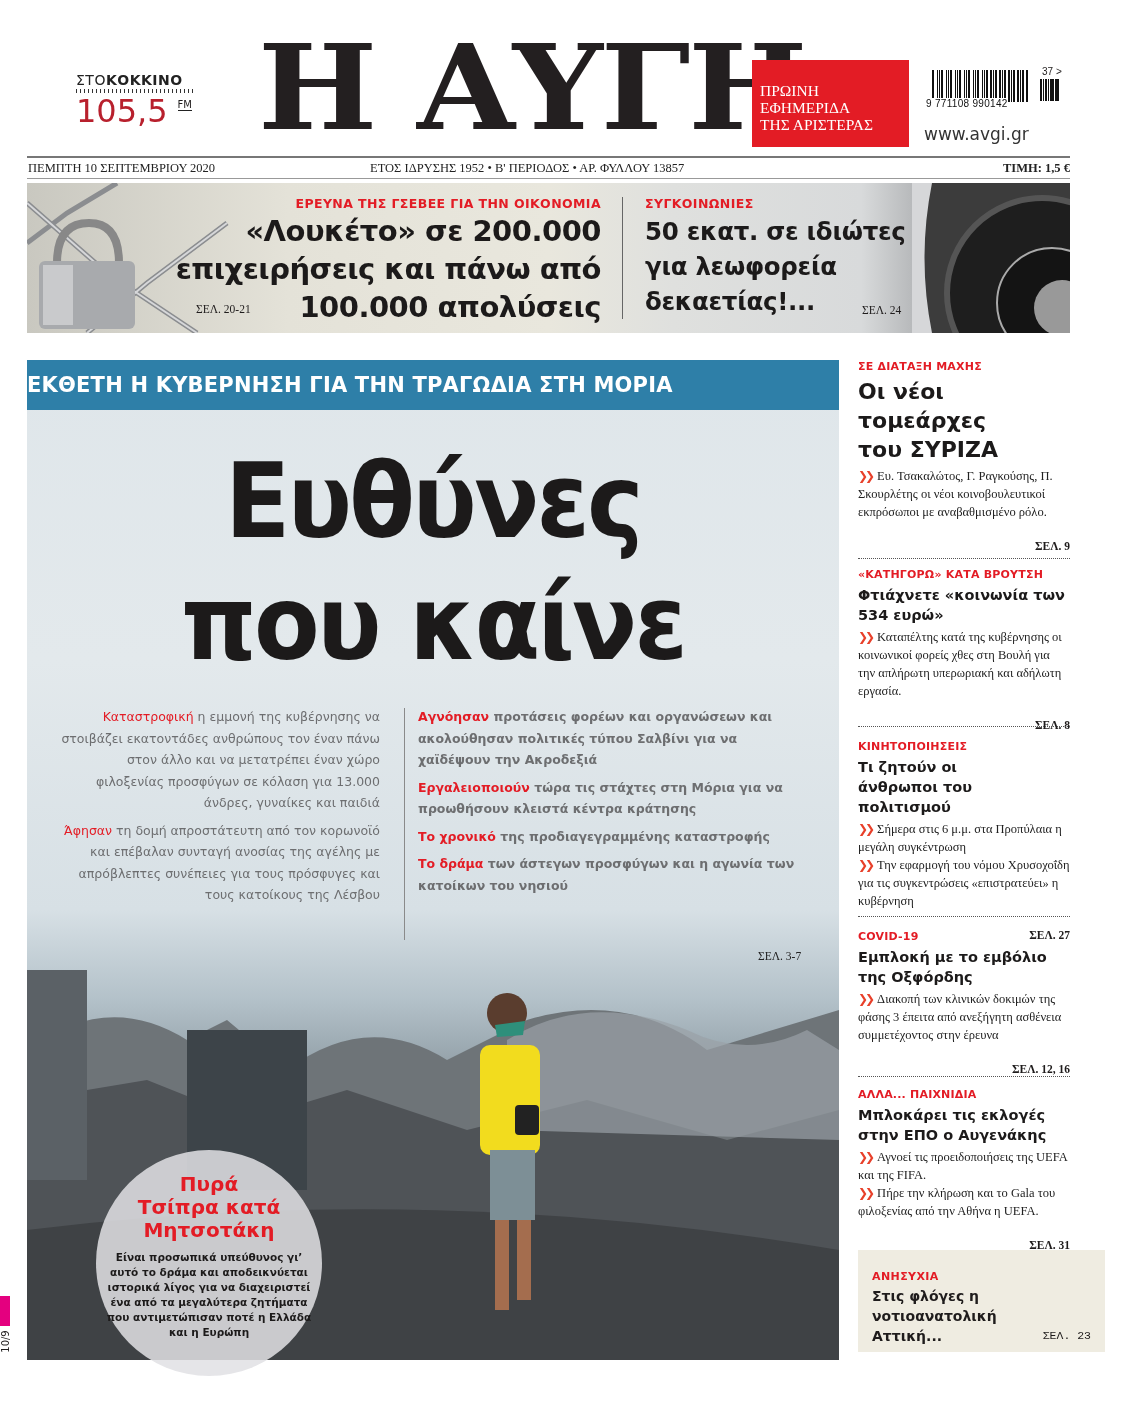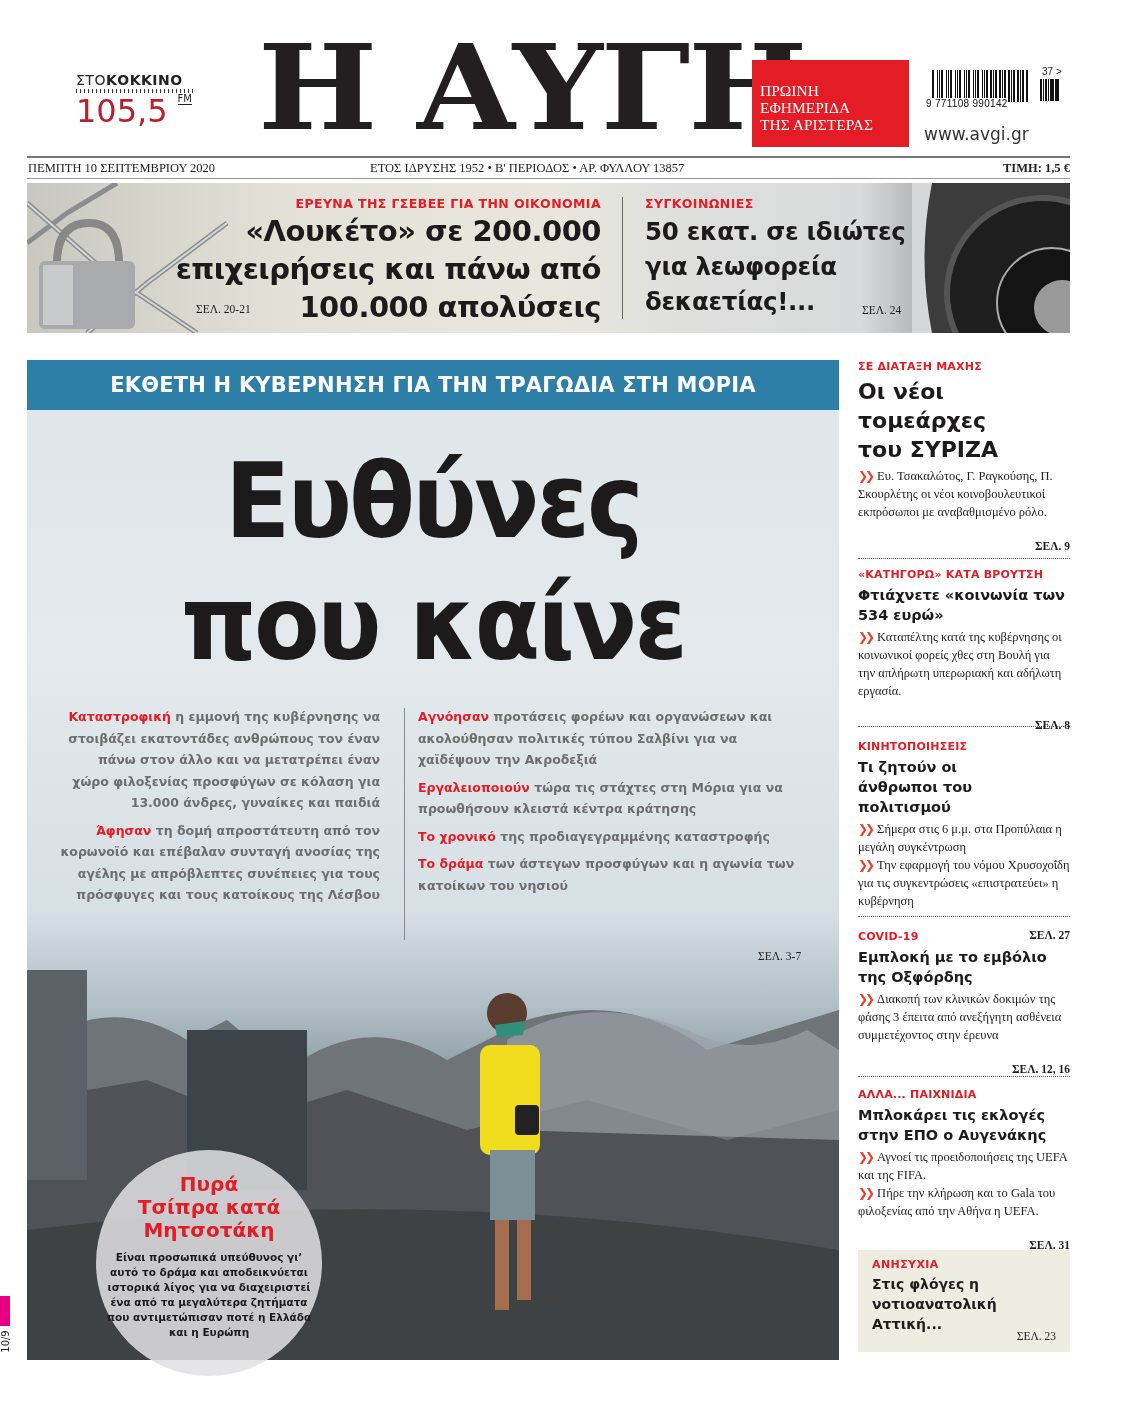--- a/index.html
+++ b/index.html
@@ -4,21 +4,21 @@
 <style>
 *{box-sizing:border-box;margin:0;padding:0}
 body{width:1142px;height:1417px;background:#fff;position:relative;overflow:hidden;font-family:"DejaVu Sans",sans-serif;color:#1f1c1c}
 .abs{position:absolute}
 
 .radio{left:76px;top:72px;width:120px}
 .radio .brand{font-family:"DejaVu Sans",sans-serif;font-size:14px;letter-spacing:0.5px;color:#222}
 .radio .brand b{font-weight:bold}
 .radio .ticks{height:4px;margin-top:1px;background:repeating-linear-gradient(90deg,#333 0 1px,transparent 1px 4px)}
 .radio .freq{font-family:"DejaVu Sans",sans-serif;font-size:32px;color:#b8202d;line-height:36px;display:inline-block}
-.radio .fm{display:inline-block;vertical-align:top;margin-left:10px;font-size:10px;border-bottom:1.5px solid #222;padding-bottom:0}
+.radio .fm{display:inline-block;vertical-align:top;margin-left:10px;font-size:10px;margin-top:6px;border-bottom:1.5px solid #222;padding-bottom:0}
 .logo{left:258px;top:34px;font-family:"DejaVu Serif",serif;font-weight:bold;font-size:118px;line-height:108px;letter-spacing:-2px;color:#231f20;transform:scaleX(1.07);transform-origin:left top}
 .redbox{left:752px;top:60px;width:157px;height:87px;background:#e31c25;color:#fff;font-family:"Liberation Serif",serif;font-size:15.5px;line-height:17px;padding:22px 0 12px 8px}
 .barcode{left:932px;top:70px;width:96px;height:32px;background:repeating-linear-gradient(90deg,#111 0 1.5px,#fff 1.5px 2.5px,#111 2.5px 3px,#fff 3px 4.5px)}
 .barcode2{left:1040px;top:79px;width:20px;height:22px;background:repeating-linear-gradient(90deg,#111 0 1.5px,#fff 1.5px 2.5px)}
 .barnum{left:926px;top:98px;font-size:10px;font-family:"Liberation Sans",sans-serif;color:#111;letter-spacing:0.3px;background:#fff}
 .barnum2{left:1042px;top:66px;font-size:10px;font-family:"Liberation Sans",sans-serif}
 .site{left:924px;top:124px;font-family:"DejaVu Sans",sans-serif;font-size:17px;color:#333}
 .rule1{left:27px;top:156px;width:1043px;height:2px;background:#777}
 .dateline{top:161px;font-family:"Liberation Serif",serif;font-size:12.5px;color:#222}
 .rule2{left:27px;top:178px;width:1043px;height:1px;background:#999}
@@ -30,23 +30,23 @@
 .b1-kicker{right:541px;top:196px}
 .b1-head{right:541px;top:212px;text-align:right;font-family:"DejaVu Sans",sans-serif;font-weight:bold;font-size:29px;line-height:38px;letter-spacing:-0.5px;color:#1c1a1a}
 .b1-page{left:196px;top:303px;font-family:"Liberation Serif",serif;font-size:11.5px}
 .bdiv{left:622px;top:197px;width:1px;height:122px;background:#666}
 .b2-kicker{left:645px;top:196px}
 .b2-head{left:645px;top:214px;font-family:"DejaVu Sans",sans-serif;font-weight:bold;font-size:24.5px;line-height:35px;letter-spacing:-0.3px;color:#1c1a1a;width:290px}
 .b2-page{left:862px;top:304px;font-family:"Liberation Serif",serif;font-size:11.5px}
 
 .photo{left:27px;top:360px;width:812px;height:1000px;overflow:hidden;
 background:linear-gradient(180deg,#dfe6ea 0%,#e3e9ec 30%,#d7e0e5 55%,#b3c1c9 64%,#8d9aa2 72%,#5f676d 82%,#4b4f52 100%)}
-.strap{left:27px;top:360px;width:812px;height:50px;background:#2e7fa8;color:#fff;text-align:center;font-family:"DejaVu Sans",sans-serif;font-weight:bold;font-size:21px;line-height:50px;letter-spacing:0.2px}
+.strap{left:27px;top:360px;width:812px;height:50px;background:#2e7fa8;color:#fff;text-align:left;font-family:"DejaVu Sans",sans-serif;font-weight:bold;font-size:21px;line-height:50px;letter-spacing:0.2px}
 .mainhead{left:27px;top:440px;width:812px;text-align:center;font-family:"DejaVu Sans",sans-serif;font-weight:bold;font-size:104px;line-height:122px;letter-spacing:-3px;color:#1c1a1a;transform:scaleX(0.92)}
-.colL{right:762px;top:706px;width:320px;text-align:right;font-family:"DejaVu Sans",sans-serif;font-weight:bold;font-size:12.5px;line-height:21.5px;color:#6d6e70}
+.colL{right:762px;top:706px;width:320px;text-align:right;font-family:"DejaVu Sans",sans-serif;font-weight:normal;font-size:12.5px;line-height:21.5px;color:#6d6e70}
 .colL p{margin-bottom:6px}
 .coldiv{left:404px;top:708px;width:1px;height:232px;background:#8a8a8a}
 .colR{left:418px;top:706px;width:390px;font-family:"DejaVu Sans",sans-serif;font-weight:bold;font-size:12.5px;line-height:21.5px;color:#6d6e70}
 .colR p{margin-bottom:6px}
 .red{color:#e31c25}
 .mainpage{left:758px;top:950px;font-family:"Liberation Serif",serif;font-size:11.5px;color:#222}
 .boy{left:455px;top:975px;width:110px;height:385px}
 .rubble{left:27px;top:930px;width:812px;height:430px}
 .circle{left:96px;top:1150px;width:226px;height:226px;border-radius:50%;background:rgba(225,225,228,0.86)}
 .circle-head{left:96px;top:1173px;width:226px;text-align:center;font-family:"DejaVu Sans",sans-serif;font-weight:bold;font-size:20px;line-height:23px;color:#e31c25}
@@ -56,21 +56,21 @@
 .sidedate{left:-6px;top:1336px;font-size:10px;transform:rotate(-90deg);font-family:"DejaVu Sans",sans-serif}
 
 .side{left:858px;width:212px}
 .side .kicker{font-size:11px;letter-spacing:0.2px}
 .side h2{font-family:"DejaVu Sans",sans-serif;font-weight:bold;color:#1c1a1a;margin-top:4px}
 .side .txt{font-family:"Liberation Serif",serif;font-size:12.5px;line-height:18px;color:#222;margin-top:3px}
 .side .txt b{font-weight:normal}
 .chev{color:#e8402a;font-weight:bold;font-family:"DejaVu Sans",sans-serif;font-size:12px;letter-spacing:-3px;margin-right:5px}
 .side .pg{text-align:right;font-family:"Liberation Serif",serif;font-weight:bold;font-size:11.5px;margin-top:19px}
 .dots{left:858px;width:212px;height:1px;border-top:1.5px dotted #555}
-.box23{left:858px;top:1250px;width:212px;height:102px;background:#efece1;padding:8px 14px}
+.box23{left:858px;top:1250px;width:247px;height:102px;background:#efece1;padding:20px 14px}
 </style>
 </head>
 <body>
 
 <div class="abs radio">
   <div class="brand"><span>ΣΤΟ</span><b>ΚΟΚΚΙΝΟ</b></div>
   <div class="ticks"></div>
   <span class="freq">105,5</span><span class="fm">FM</span>
 </div>
 
@@ -220,14 +220,14 @@
   <div class="kicker">ΑΛΛΑ... ΠΑΙΧΝΙΔΙΑ</div>
   <h2 style="font-size:14.5px;line-height:20px">Μπλοκάρει τις εκλογές στην ΕΠΟ ο Αυγενάκης</h2>
   <div class="txt"><span class="chev">❯❯</span><b>Αγνοεί</b><span> τις προειδοποιήσεις της UEFA και της FIFA.</span></div>
   <div class="txt" style="margin-top:0"><span class="chev">❯❯</span><b>Πήρε</b><span> την κλήρωση και το Gala του φιλοξενίας από την Αθήνα η UEFA.</span></div>
   <div class="pg">ΣΕΛ. 31</div>
 </div>
 
 <div class="abs box23">
   <div class="kicker" style="font-size:11px">ΑΝΗΣΥΧΙΑ</div>
   <div style="font-family:'DejaVu Sans',sans-serif;font-weight:bold;font-size:14px;line-height:20px;width:140px;margin-top:3px">Στις φλόγες η νοτιοανατολική Αττική...</div>
-  <div class="abs" style="right:14px;bottom:10px;font-family:Liberation Serif, serif;font-size:11.5px">ΣΕΛ. 23</div>
+  <div class="abs" style="right:14px;bottom:10px;font-family:Liberation Mono, monospace;font-size:11.5px">ΣΕΛ. 23</div>
 </div>
 
 </body></html>

